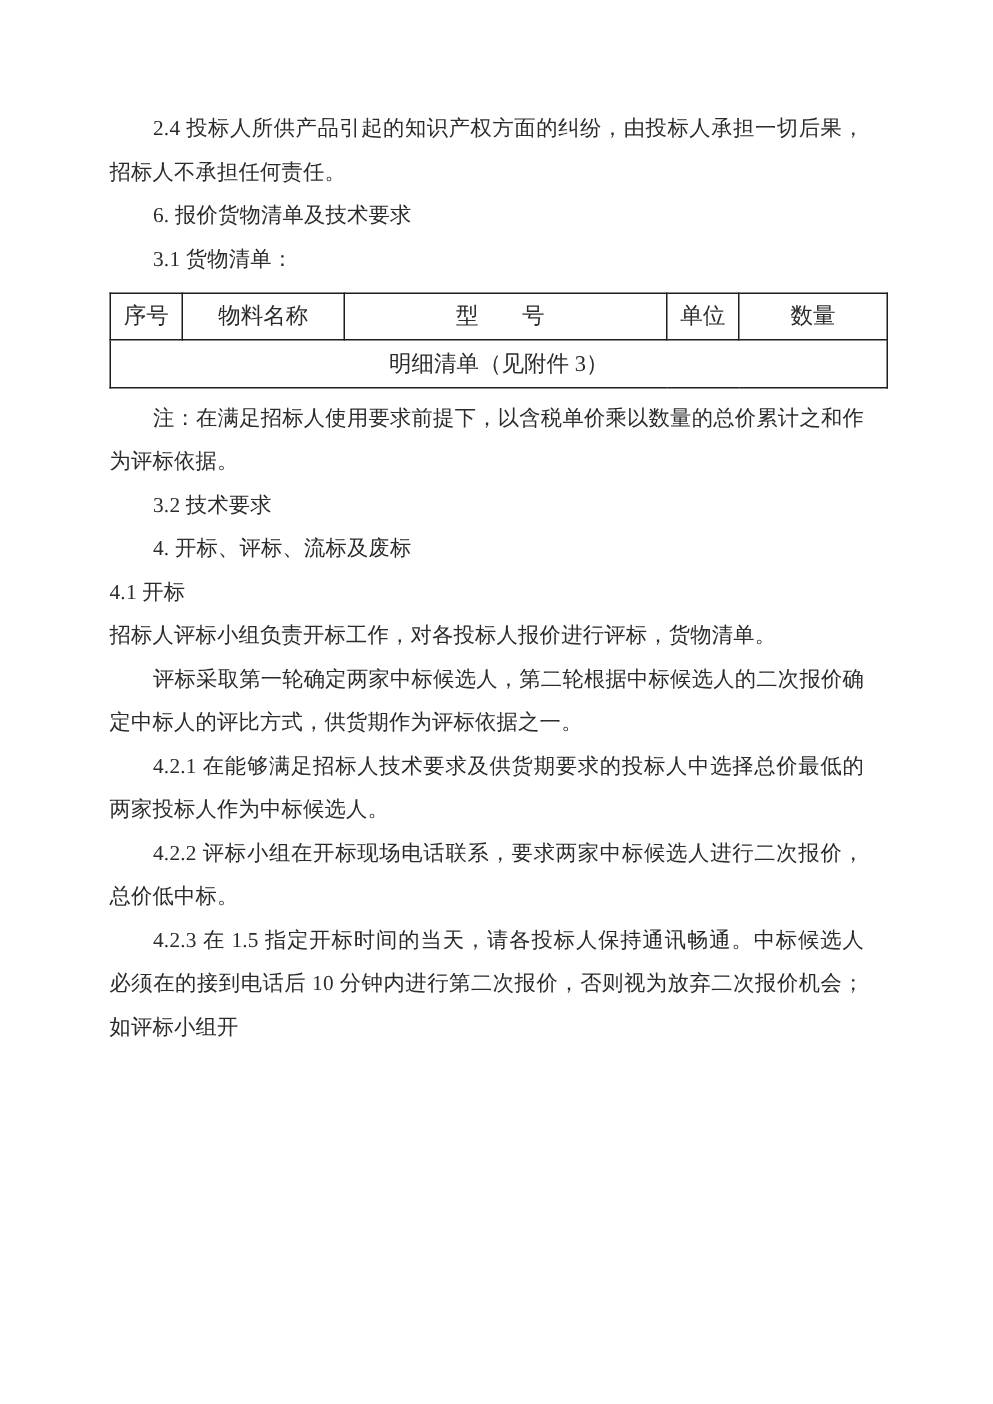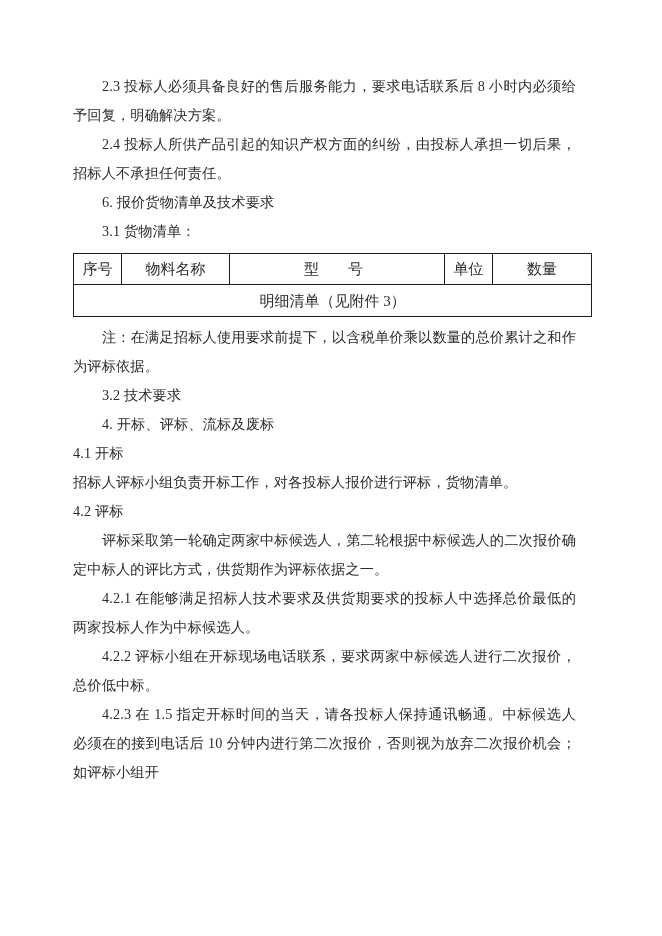--- a/index.html
+++ b/index.html
@@ -70,21 +70,20 @@
     letter-spacing: 7px;
   }
 </style>
 </head>
 <body>
 
 <div class="page">
   <div class="content">
 
 
-    <p class="para indent">2.3 投标人必须具备良好的售后服务能力，要求电话联系后 8 小时内必须给予回复，明确解决方案。</p>
 
     <p class="para indent">2.4 投标人所供产品引起的知识产权方面的纠纷，由投标人承担一切后果，招标人不承担任何责任。</p>
 
     <p class="para indent">6. 报价货物清单及技术要求</p>
 
     <p class="para indent">3.1 货物清单：</p>
 
     <table class="goods-table">
       <tbody>
         <tr>
@@ -104,21 +103,20 @@
 
     <p class="para indent">3.2 技术要求</p>
 
 
     <p class="para indent">4. 开标、评标、流标及废标</p>
 
     <p class="para noindent">4.1 开标</p>
 
     <p class="para noindent">招标人评标小组负责开标工作，对各投标人报价进行评标，货物清单。</p>
 
-    <p class="para noindent">4.2 评标</p>
 
     <p class="para indent">评标采取第一轮确定两家中标候选人，第二轮根据中标候选人的二次报价确定中标人的评比方式，供货期作为评标依据之一。</p>
 
     <p class="para indent">4.2.1 在能够满足招标人技术要求及供货期要求的投标人中选择总价最低的两家投标人作为中标候选人。</p>
 
     <p class="para indent">4.2.2 评标小组在开标现场电话联系，要求两家中标候选人进行二次报价，总价低中标。</p>
 
     <p class="para indent">4.2.3 在 1.5 指定开标时间的当天，请各投标人保持通讯畅通。中标候选人必须在的接到电话后 10 分钟内进行第二次报价，否则视为放弃二次报价机会；如评标小组开</p>
 
   </div>

